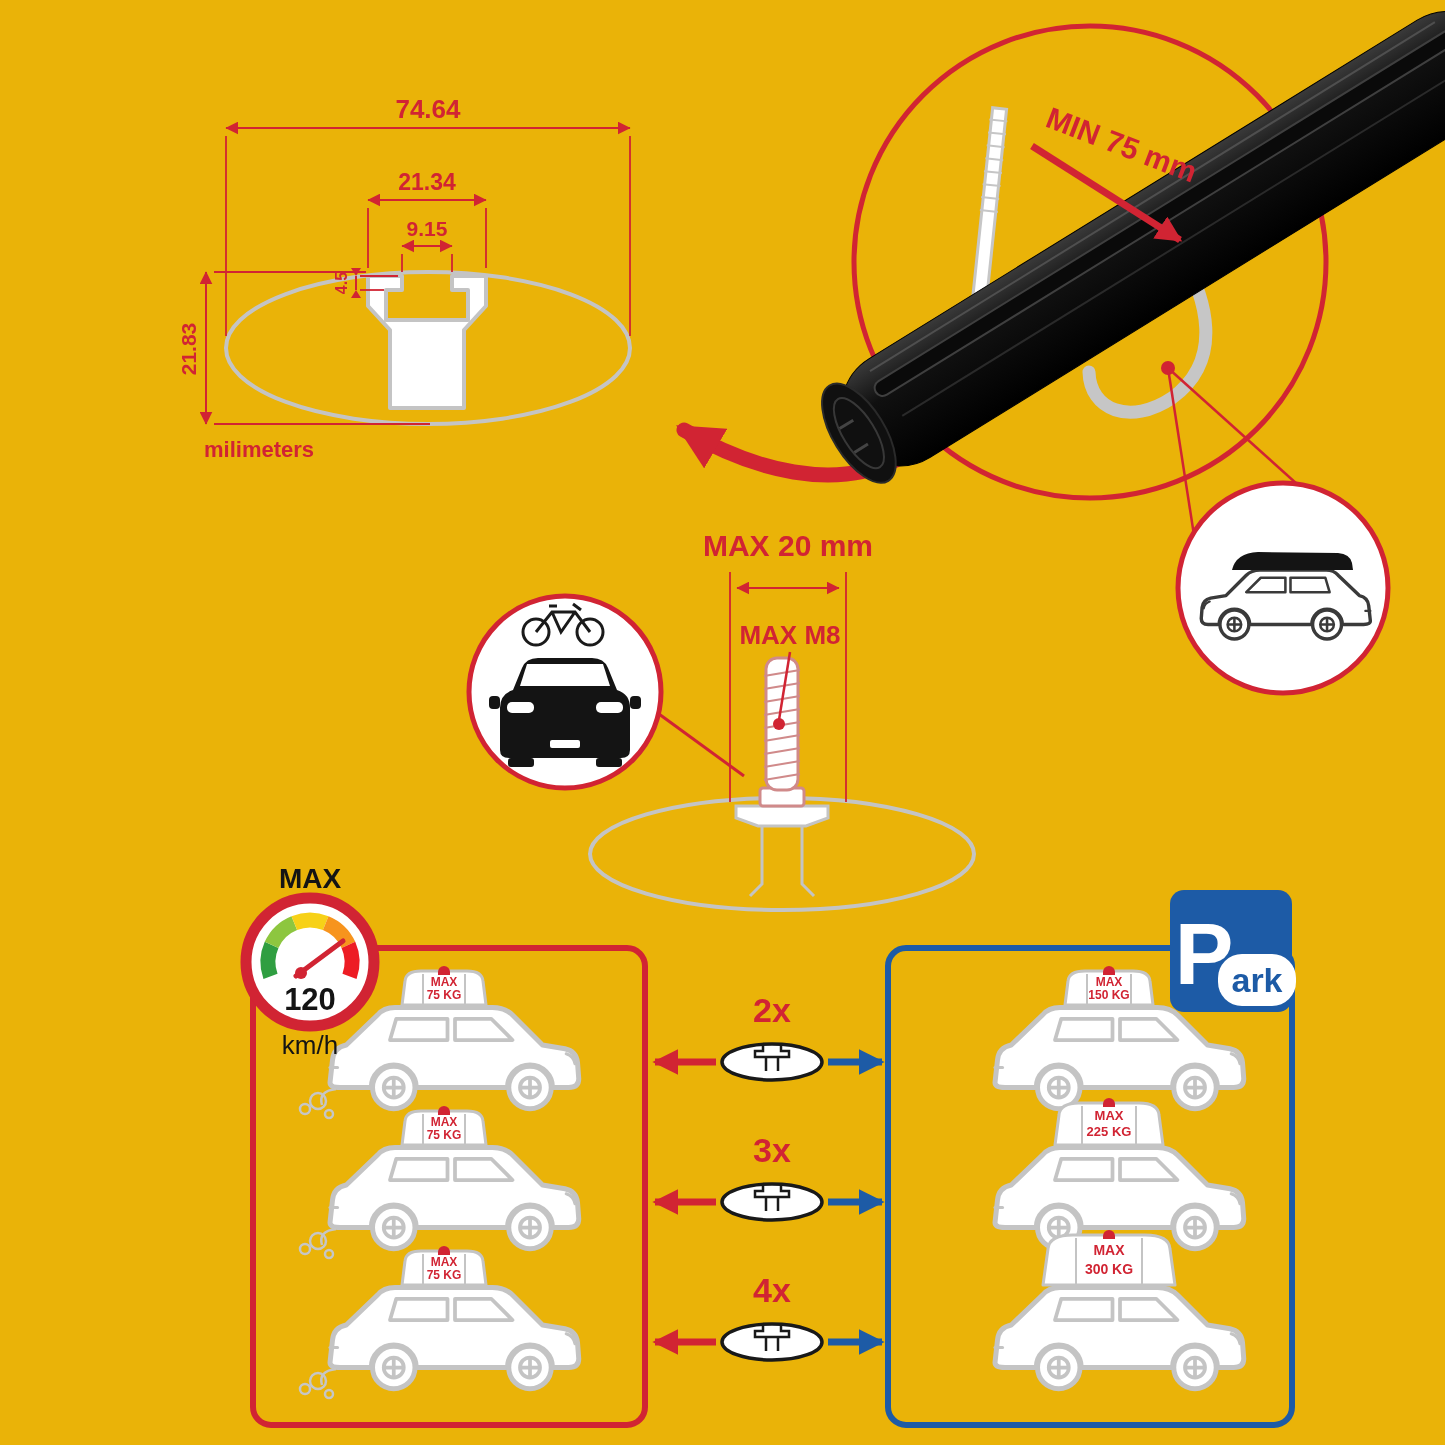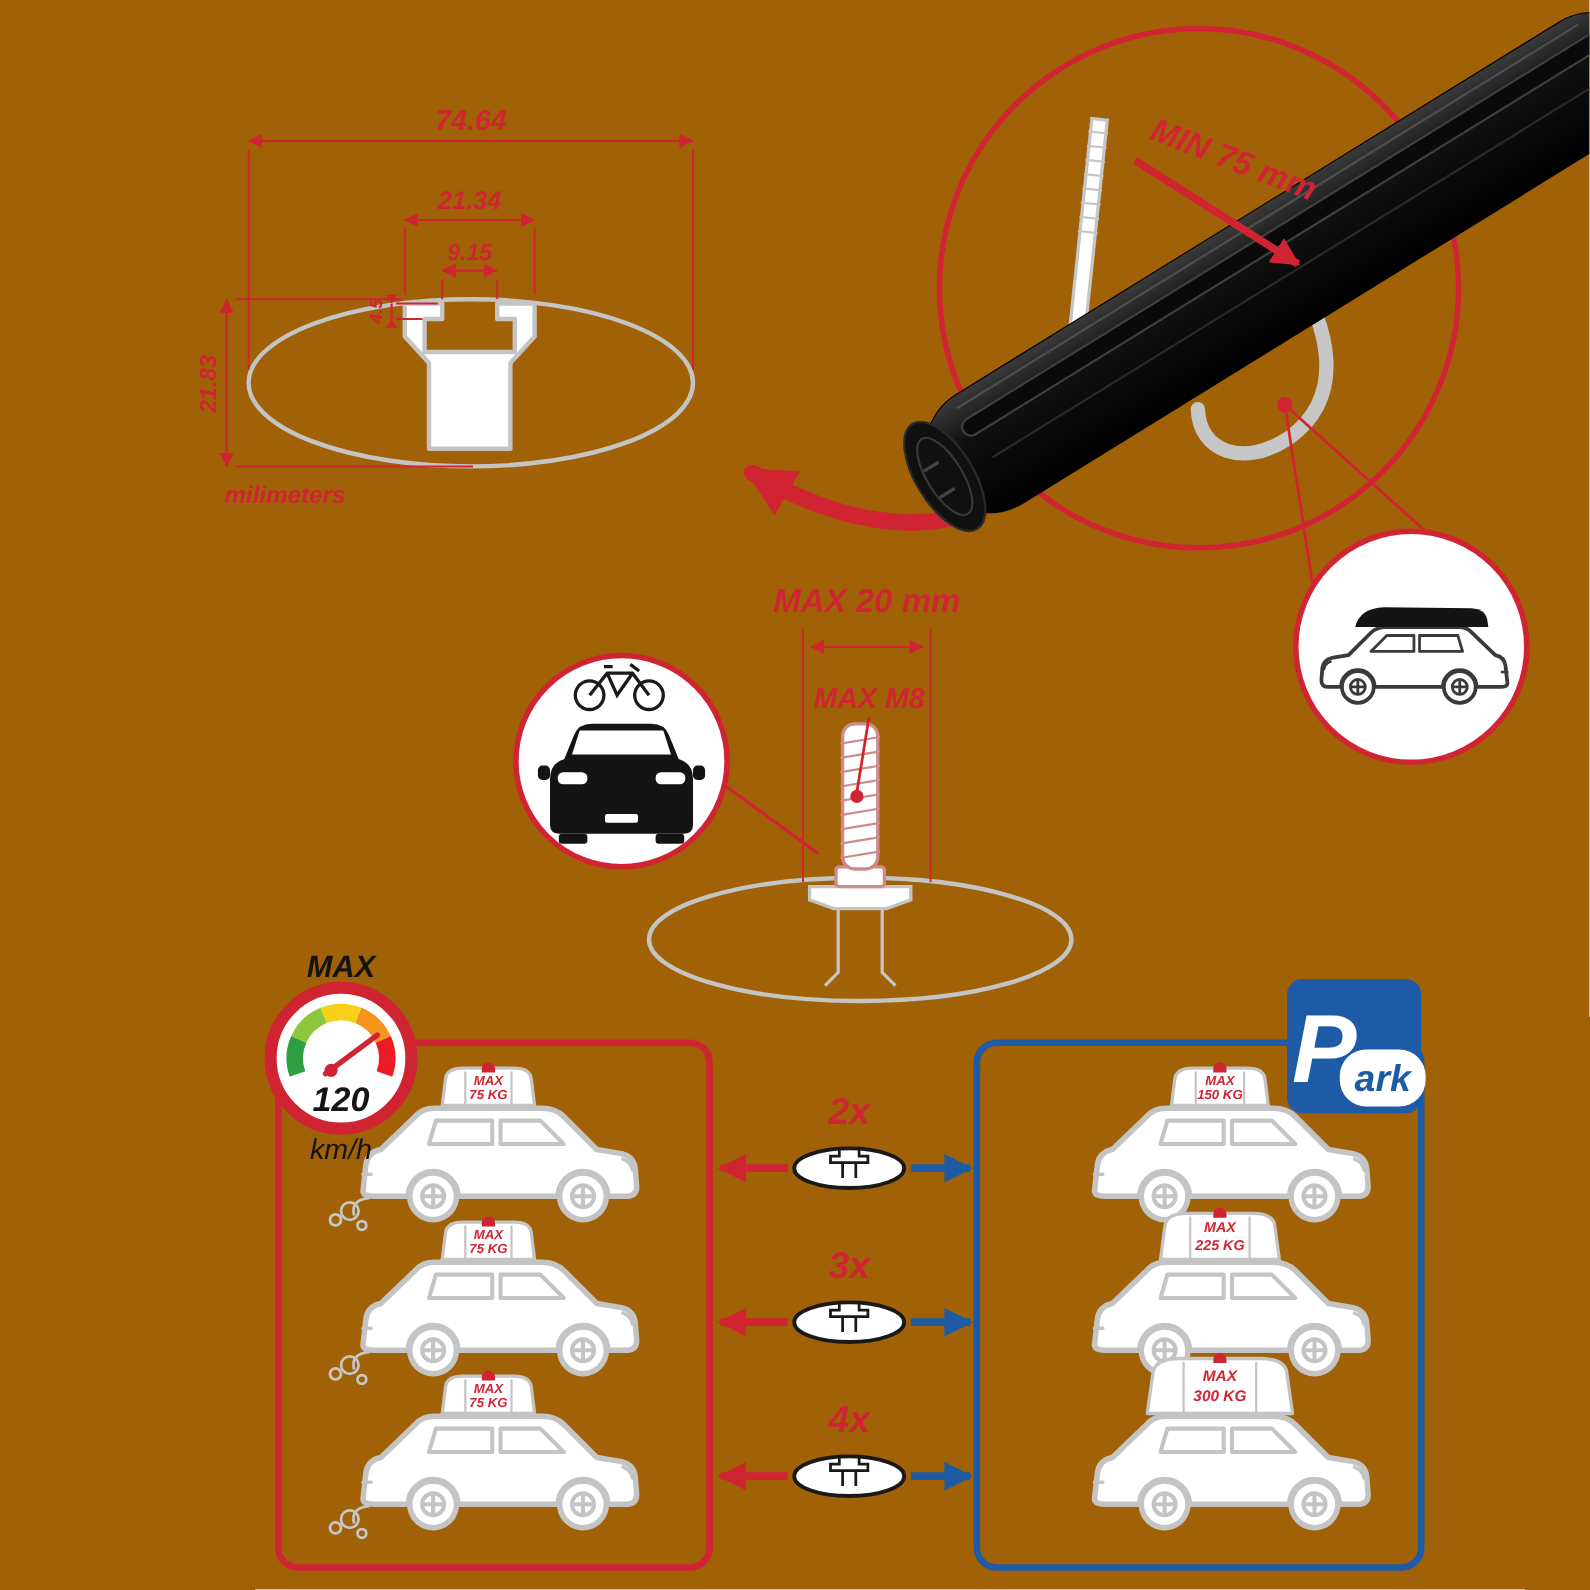--- a/index.html
+++ b/index.html
@@ -1,21 +1,21 @@
 <!DOCTYPE html>
 <html style="--red: #d12433; --blue: #1d5ba6; --gray: #c4c4c4; --ink: #141414; --bolt: #d08a8a; --gauge1: #2f9e41; --gauge2: #8dc63f; --gauge3: #f7d117; --gauge4: #f7941d; --gauge5: #ed1c24;"><head>
 <meta charset="utf-8">
 <style>
   :root{
     --red:#d12433; --blue:#1d5ba6; --gray:#c4c4c4; --ink:#141414; --bolt:#d08a8a;
     --gauge1:#2f9e41; --gauge2:#8dc63f; --gauge3:#f7d117; --gauge4:#f7941d; --gauge5:#ed1c24;
   }
   html,body{margin:0;padding:0;background:#fff;}
-  .stage{position:relative;width:1445px;height:1445px;background:#a16207;overflow:hidden;
-         font-family:"Liberation Sans",sans-serif;font-style:italic;}
+  .stage{position:relative;width:1445px;height:1445px;background:#eab308;overflow:hidden;
+         font-family:"Liberation Sans",sans-serif;}
   svg{display:block}
   text{font-family:"Liberation Sans",sans-serif;}
   .b{font-weight:bold}
   .mid{text-anchor:middle}
   .fRed{fill:var(--red)} .sRed{stroke:var(--red)}
   .fBlue{fill:var(--blue)} .sBlue{stroke:var(--blue)}
   .fInk{fill:var(--ink)}
   .fW{fill:#fff} .nf{fill:none}
   .sGray{stroke:var(--gray)}
   .dimTxt{fill:var(--red);font-weight:bold;text-anchor:middle}

